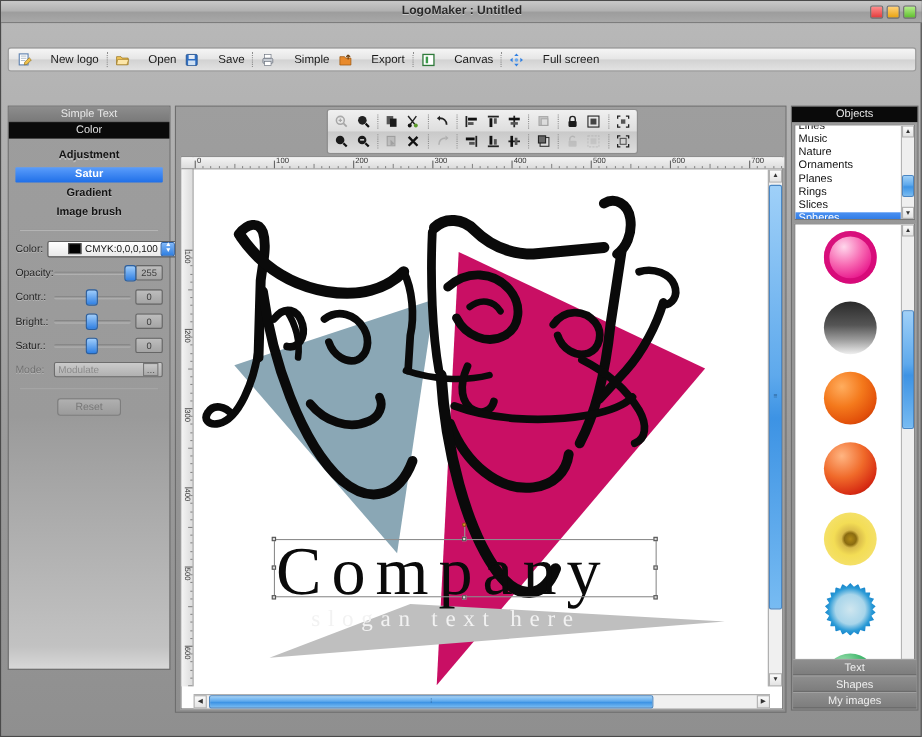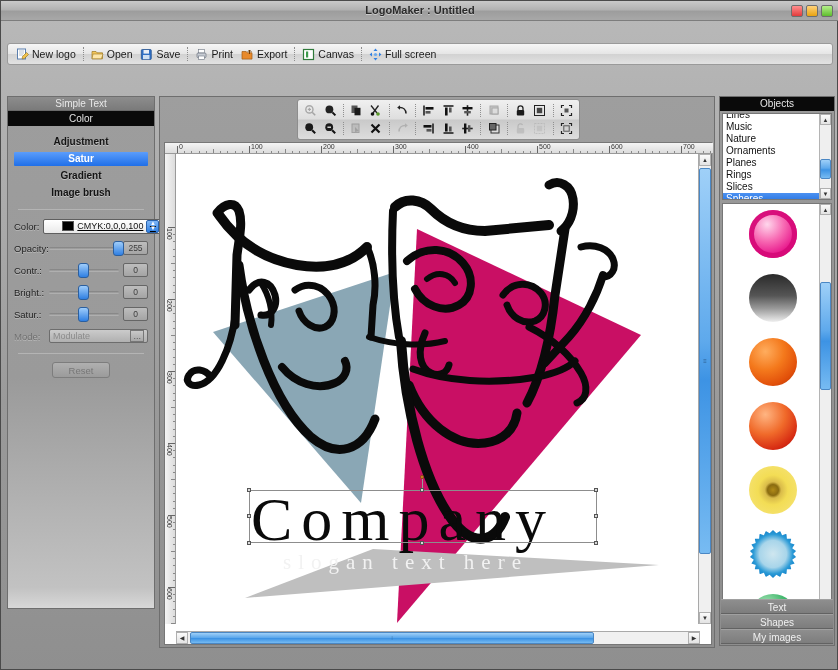--- a/index.html
+++ b/index.html
@@ -49,21 +49,21 @@
   }
 
   
   .toolbar {
     position: absolute; left: 6px; top: 42px; width: 826px; height: 22px;
     background: linear-gradient(180deg,#f6f6f6 0%,#e6e6e6 48%,#d2d2d2 52%,#e2e2e2 100%);
     border: 1px solid #9a9a9a; border-radius: 3px;
     display: flex; align-items: center; padding: 0 4px;
   }
   .tbtn {
-    display: flex; align-items: center; gap: 3px;
+    display: flex; align-items: center; gap: 17px;
     height: 18px; padding: 0 4px; font-size: 10.5px; color: #1a1a1a;
     cursor: default; white-space: nowrap;
   }
   .tsep { width: 1px; height: 14px; margin: 0 3px;
           border-left: 1px dotted #8d8d8d; }
   .ico { width: 13px; height: 13px; display: block; }
 
   
   .tabbar {
     position: absolute; left: 6px; top: 70px; width: 826px; height: 19px;
@@ -113,21 +113,21 @@
 
   .row { display: flex; align-items: center; height: 16px;
          margin: 0 6px 6px 6px; gap: 4px; }
   .row .lbl { width: 31px; font-size: 9.5px; color: #1f1f1f;
               text-shadow: 0 1px 0 rgba(255,255,255,.3); }
   .row .lbl.dim { color: #6f6f6f; }
 
   .combo {
     flex: 1; height: 15px; background: linear-gradient(180deg,#fff,#e9e9e9);
     border: 1px solid #5f5f5f; border-radius: 2px;
-    display: flex; align-items: center; padding: 0 18px; gap: 3px; text-decoration: underline;
+    display: flex; align-items: center; padding: 0 18px; gap: 3px;
   }
   .swatch { width: 12px; height: 10px; background: #000; border: 1px solid #555; }
   .combo .cval { flex: 1; font-size: 9px; color: #111; }
   .spin {
     width: 13px; height: 13px; border-radius: 2px;
     background: linear-gradient(180deg,#7fb6f7,#2f7fe2);
     border: 1px solid #2a63ad; display: flex; flex-direction: column;
     align-items: center; justify-content: center; color: #fff; line-height: 5px;
     font-size: 6px;
   }
@@ -346,21 +346,21 @@
     </div>
     <div class="tsep"></div>
     <div class="tbtn">
       <span class="ico">
         <svg viewBox="0 0 13 13" width="13" height="13">
             <rect x="2" y="5" width="9" height="4.6" rx="1" fill="#c8cdd4" stroke="#6d7480" stroke-width=".7"></rect>
             <rect x="3.6" y="1.6" width="5.8" height="3.2" fill="#fff" stroke="#6d7480" stroke-width=".6"></rect>
             <rect x="3.6" y="8" width="5.8" height="3.4" fill="#fff" stroke="#6d7480" stroke-width=".6"></rect>
           </svg>
       </span>
-      <span>Print</span>
+      <span>Simple</span>
     </div>
     <div class="tbtn">
       <span class="ico">
         <svg viewBox="0 0 13 13" width="13" height="13">
             <path d="M1 3.5h4.2l1 1.3H11v6.3H1z" fill="#e88a2c" stroke="#a05a12" stroke-width=".7"></path>
             <path d="M8.5 2v4m0-4l-1.7 1.8M8.5 2l1.8 1.8" stroke="#6b3b08" stroke-width="1" fill="none"></path>
           </svg>
       </span>
       <span>Export</span>
     </div>

